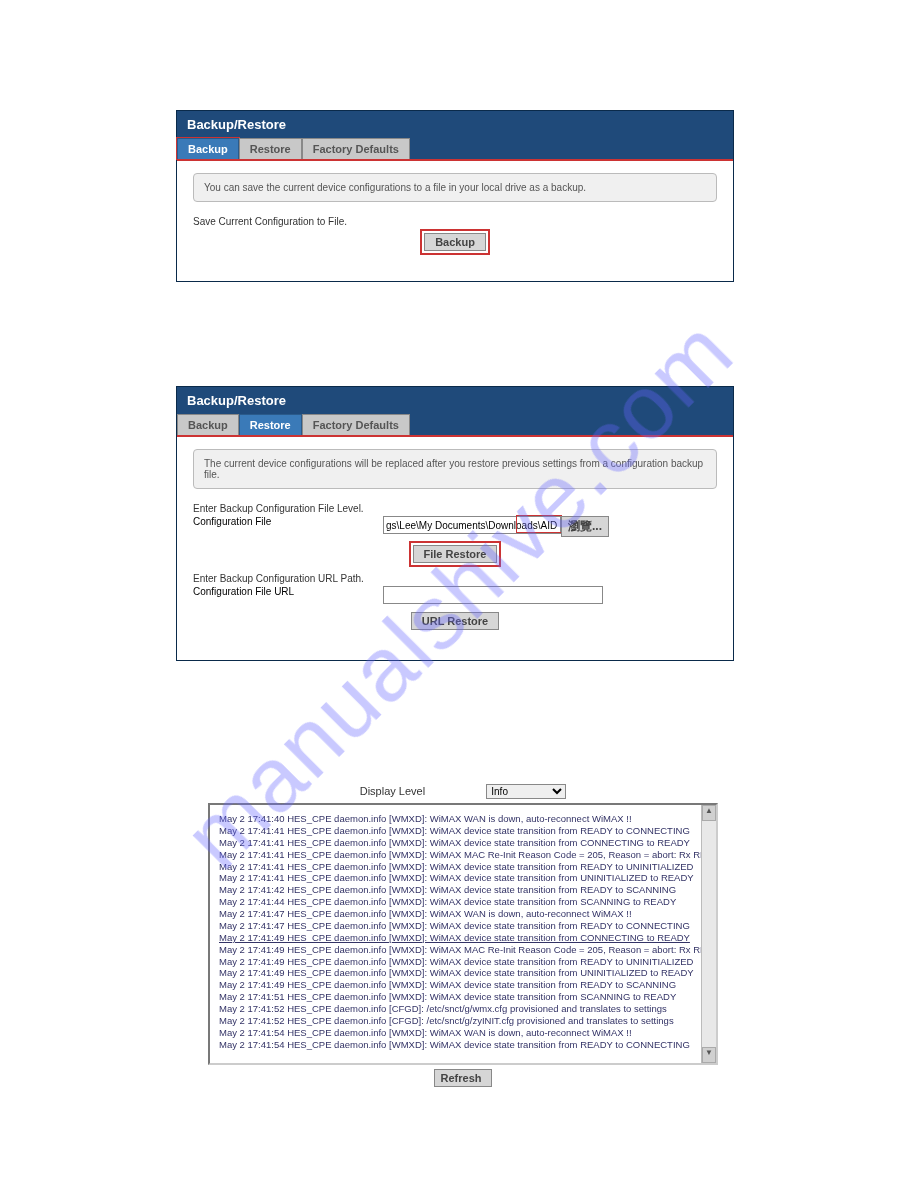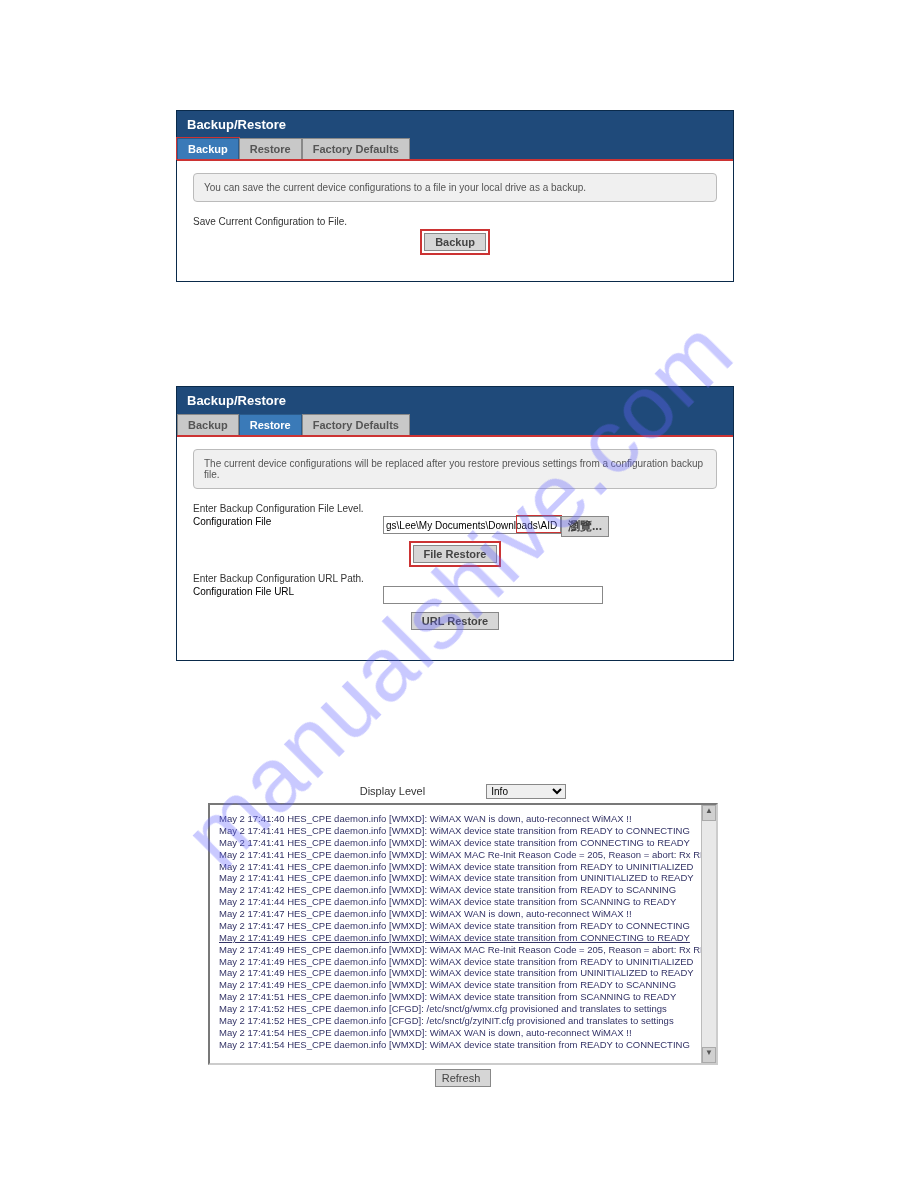--- a/index.html
+++ b/index.html
@@ -260,15 +260,15 @@
         <div class="log-line">May  2 17:41:54 HES_CPE daemon.info [WMXD]: WiMAX WAN is down, auto-reconnect WiMAX !!</div>
         <div class="log-line">May  2 17:41:54 HES_CPE daemon.info [WMXD]: WiMAX device state transition from READY to CONNECTING</div>
       </div>
     <div class="scrollbar">
       <div class="scroll-btn">▲</div>
       <div class="scroll-track"></div>
       <div class="scroll-btn">▼</div>
     </div>
   </div>
   <div class="refresh-row">
-    <button class="btn" style="font-weight:normal;padding-left:6px;">Refresh</button>
+    <button class="btn" style="font-weight:bold;padding-left:6px;">Refresh</button>
   </div>
 </div>
 
 </body></html>

